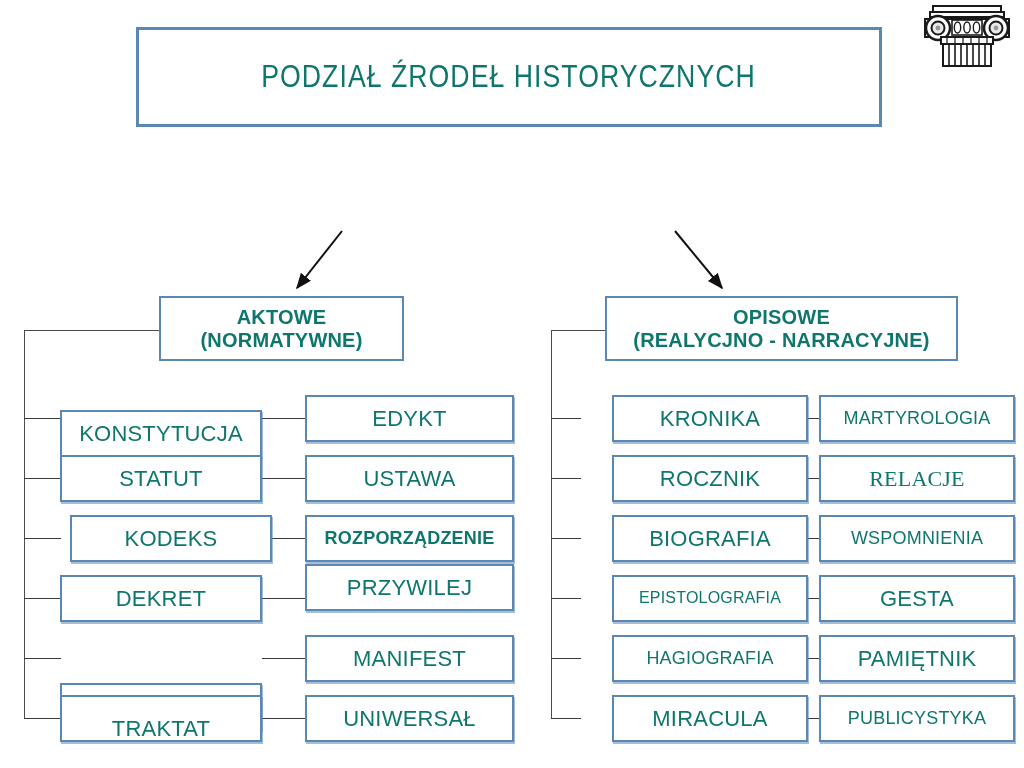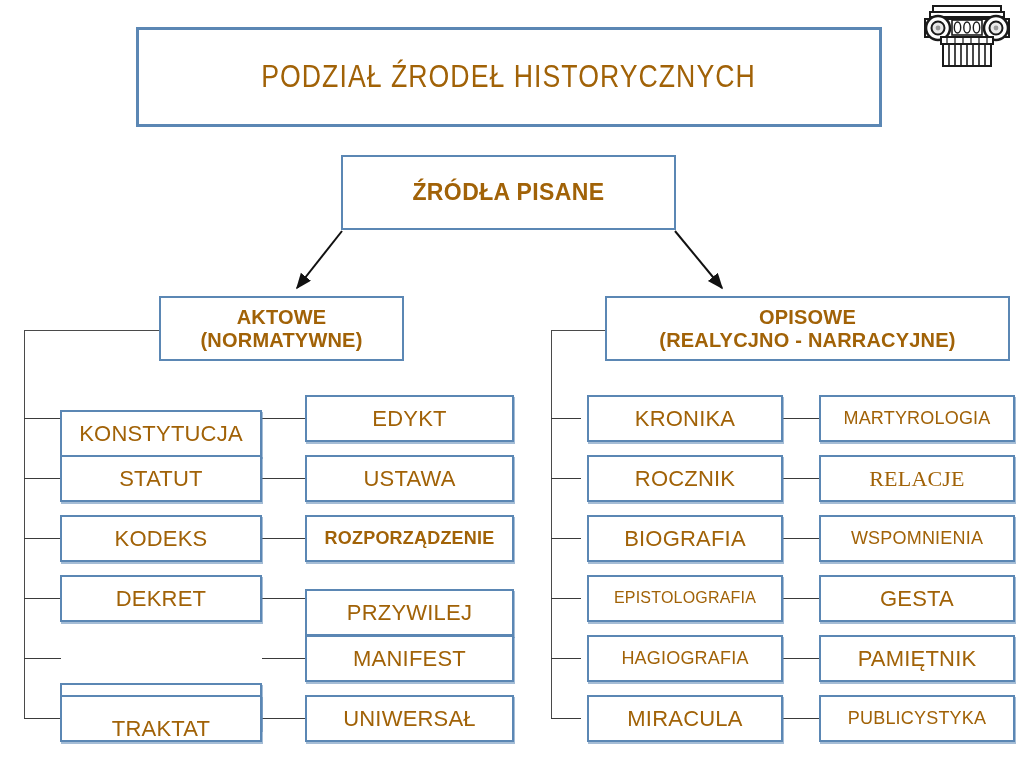--- a/index.html
+++ b/index.html
@@ -23,21 +23,21 @@
   .box {
     position: absolute;
     box-sizing: border-box;
     background: #ffffff;
     border: 2px solid #5b87b4;
     display: flex;
     align-items: center;
     justify-content: center;
     text-align: center;
     line-height: 1.05;
-    color: #a16207;
+    color: #0f766e;
     z-index: 3;
   }
   .box.shadowed {
     box-shadow: 1px 2px 0 rgba(91,135,180,0.55);
   }
 
   
   #title-box {
     left: 136px;
     top: 27px;
@@ -77,37 +77,37 @@
   #l3-left {
     left: 159px;
     top: 296px;
     width: 245px;
     height: 65px;
     text-align: center;
   }
   #l3-right {
     left: 605px;
     top: 296px;
-    width: 405px;
+    width: 353px;
     height: 65px;
   }
 
   
   .leaf {
     height: 47px;
     font-size: 22px;
     letter-spacing: 0.2px;
   }
   .leaf.sm   { font-size: 18px; }
   .leaf.xsm  { font-size: 16px; }
   .leaf.bold { font-weight: bold; }
 
   .col-a { left: 60px;  width: 202px; }
   .col-b { left: 305px; width: 209px; }
-  .col-c { left: 587px; width: 196px; }
+  .col-c { left: 612px; width: 196px; }
   .col-d { left: 819px; width: 196px; }
 
   
   .line {
     position: absolute;
     background: #3a3a3a;
     z-index: 1;
   }
   .vline { width: 1px; }
   .hline { height: 1px; }
@@ -175,23 +175,20 @@
     <line x1="48" y1="42" x2="48" y2="62" stroke="#1a1a1a" stroke-width="1.6"></line>
     <line x1="54" y1="42" x2="54" y2="62" stroke="#1a1a1a" stroke-width="1.6"></line>
     <line x1="60" y1="42" x2="60" y2="62" stroke="#1a1a1a" stroke-width="1.6"></line>
     <line x1="66" y1="42" x2="66" y2="62" stroke="#1a1a1a" stroke-width="1.6"></line>
   </svg>
 
   <div class="box" id="title-box">
     <span class="txt">PODZIAŁ  ŹRODEŁ HISTORYCZNYCH</span>
   </div>
 
-  <div class="box" id="l2-box">
-    <span>ŹRÓDŁA PISANE</span>
-  </div>
 
   <svg class="arrow-svg">
     <defs>
       <marker id="ah" markerWidth="9" markerHeight="9" refX="7.2" refY="3.2" orient="auto" markerUnits="strokeWidth">
         <path d="M0,0 L8,3.2 L0,6.4 z" fill="#111111"></path>
       </marker>
     </defs>
     <line x1="342" y1="231" x2="297" y2="288" stroke="#111111" stroke-width="2" marker-end="url(#ah)"></line>
     <line x1="675" y1="231" x2="722" y2="288" stroke="#111111" stroke-width="2" marker-end="url(#ah)"></line>
   </svg>
@@ -241,42 +238,42 @@
   <div class="line hline" style="left:776px; top:658px; width:44px;"></div>
   <div class="line hline" style="left:776px; top:718px; width:44px;"></div>
 
   <div id="leaf-layer">
       <div class="box leaf shadowed col-a " style="top: 410px;">
         <span>KONSTYTUCJA</span>
       </div>
       <div class="box leaf shadowed col-a " style="top: 455px;">
         <span>STATUT</span>
       </div>
-      <div class="box leaf shadowed col-a " style="top: 515px;">
+      <div class="box leaf shadowed col-a " style="top: 515px; margin-left: 10px;">
         <span>KODEKS</span>
       </div>
       <div class="box leaf shadowed col-a " style="top: 575px;">
         <span>DEKRET</span>
       </div>
       <div class="box leaf shadowed col-a " style="top: 635px; margin-top: 48px;">
         <span>PAKT</span>
       </div>
       <div class="box leaf shadowed col-a " style="top: 695px; align-items: flex-end;">
         <span>TRAKTAT</span>
       </div>
       <div class="box leaf shadowed col-b " style="top: 395px;">
         <span>EDYKT</span>
       </div>
       <div class="box leaf shadowed col-b " style="top: 455px;">
         <span>USTAWA</span>
       </div>
       <div class="box leaf shadowed col-b sm bold" style="top: 515px;">
         <span>ROZPORZĄDZENIE</span>
       </div>
-      <div class="box leaf shadowed col-b " style="top: 589px;">
+      <div class="box leaf shadowed col-b " style="top: 564px;">
         <span>PRZYWILEJ</span>
       </div>
       <div class="box leaf shadowed col-b " style="top: 635px;">
         <span>MANIFEST</span>
       </div>
       <div class="box leaf shadowed col-b " style="top: 695px;">
         <span>UNIWERSAŁ</span>
       </div>
       <div class="box leaf shadowed col-c " style="top: 395px;">
         <span>KRONIKA</span>

